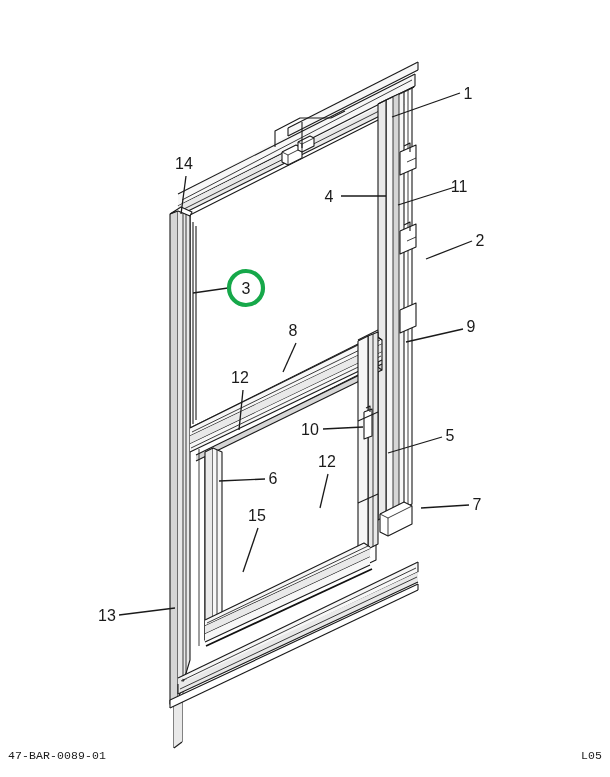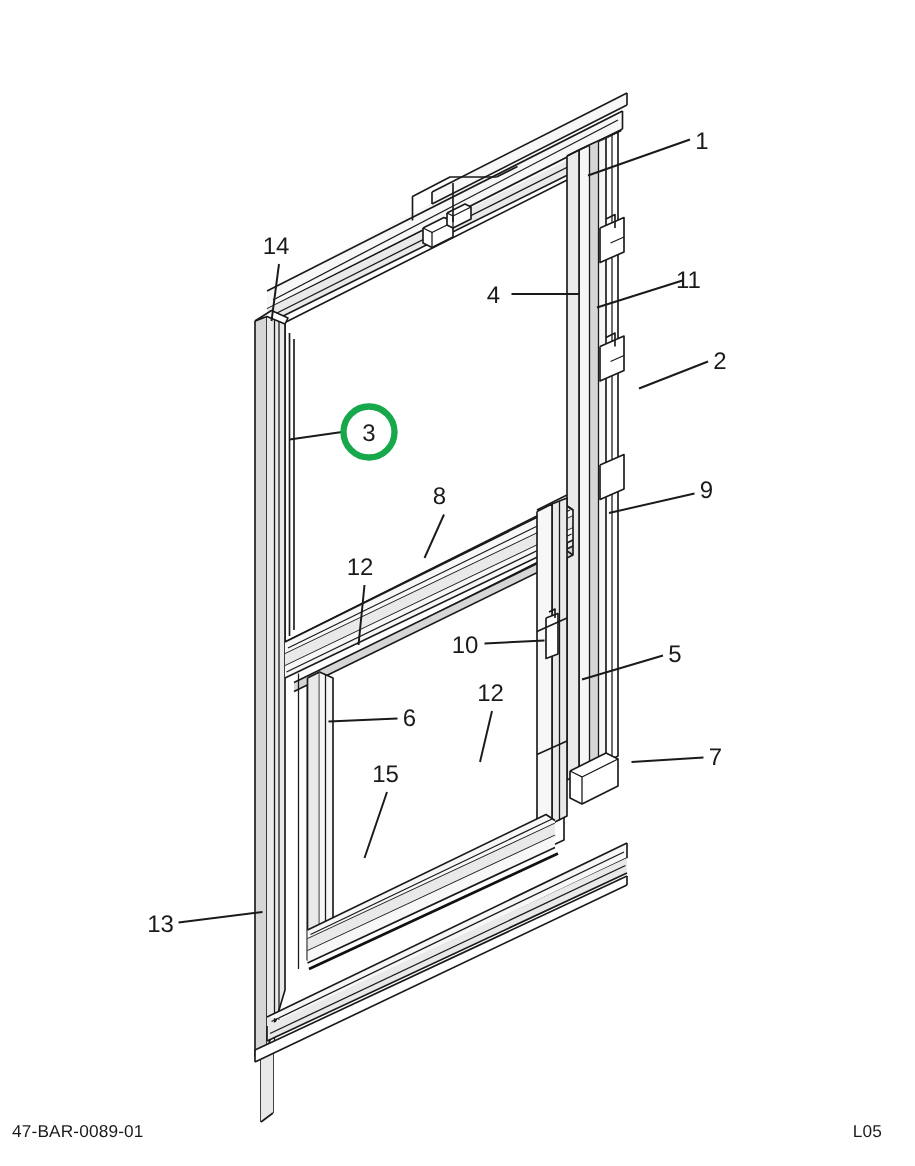--- a/index.html
+++ b/index.html
@@ -30,30 +30,31 @@
     display: block;
   }
   .footer {
     position: absolute;
     bottom: 8px;
     width: 610px;
     height: 20px;
     font-size: 11.5px;
     color: #1a1a1a;
     letter-spacing: 0.1px;
+    font-family: Liberation Mono, monospace;
   }
   .footer-left {
     position: absolute;
     left: 8px;
     top: 0;
     white-space: nowrap;
   }
   .footer-right {
     position: absolute;
-    right: 22px;
+    right: 8px;
     top: 0;
     white-space: nowrap;
   }
   .callout-text {
     font-family: "Liberation Sans", sans-serif;
     font-size: 16px;
     fill: #1a1a1a;
   }
   .leader {
     stroke: #1a1a1a;

